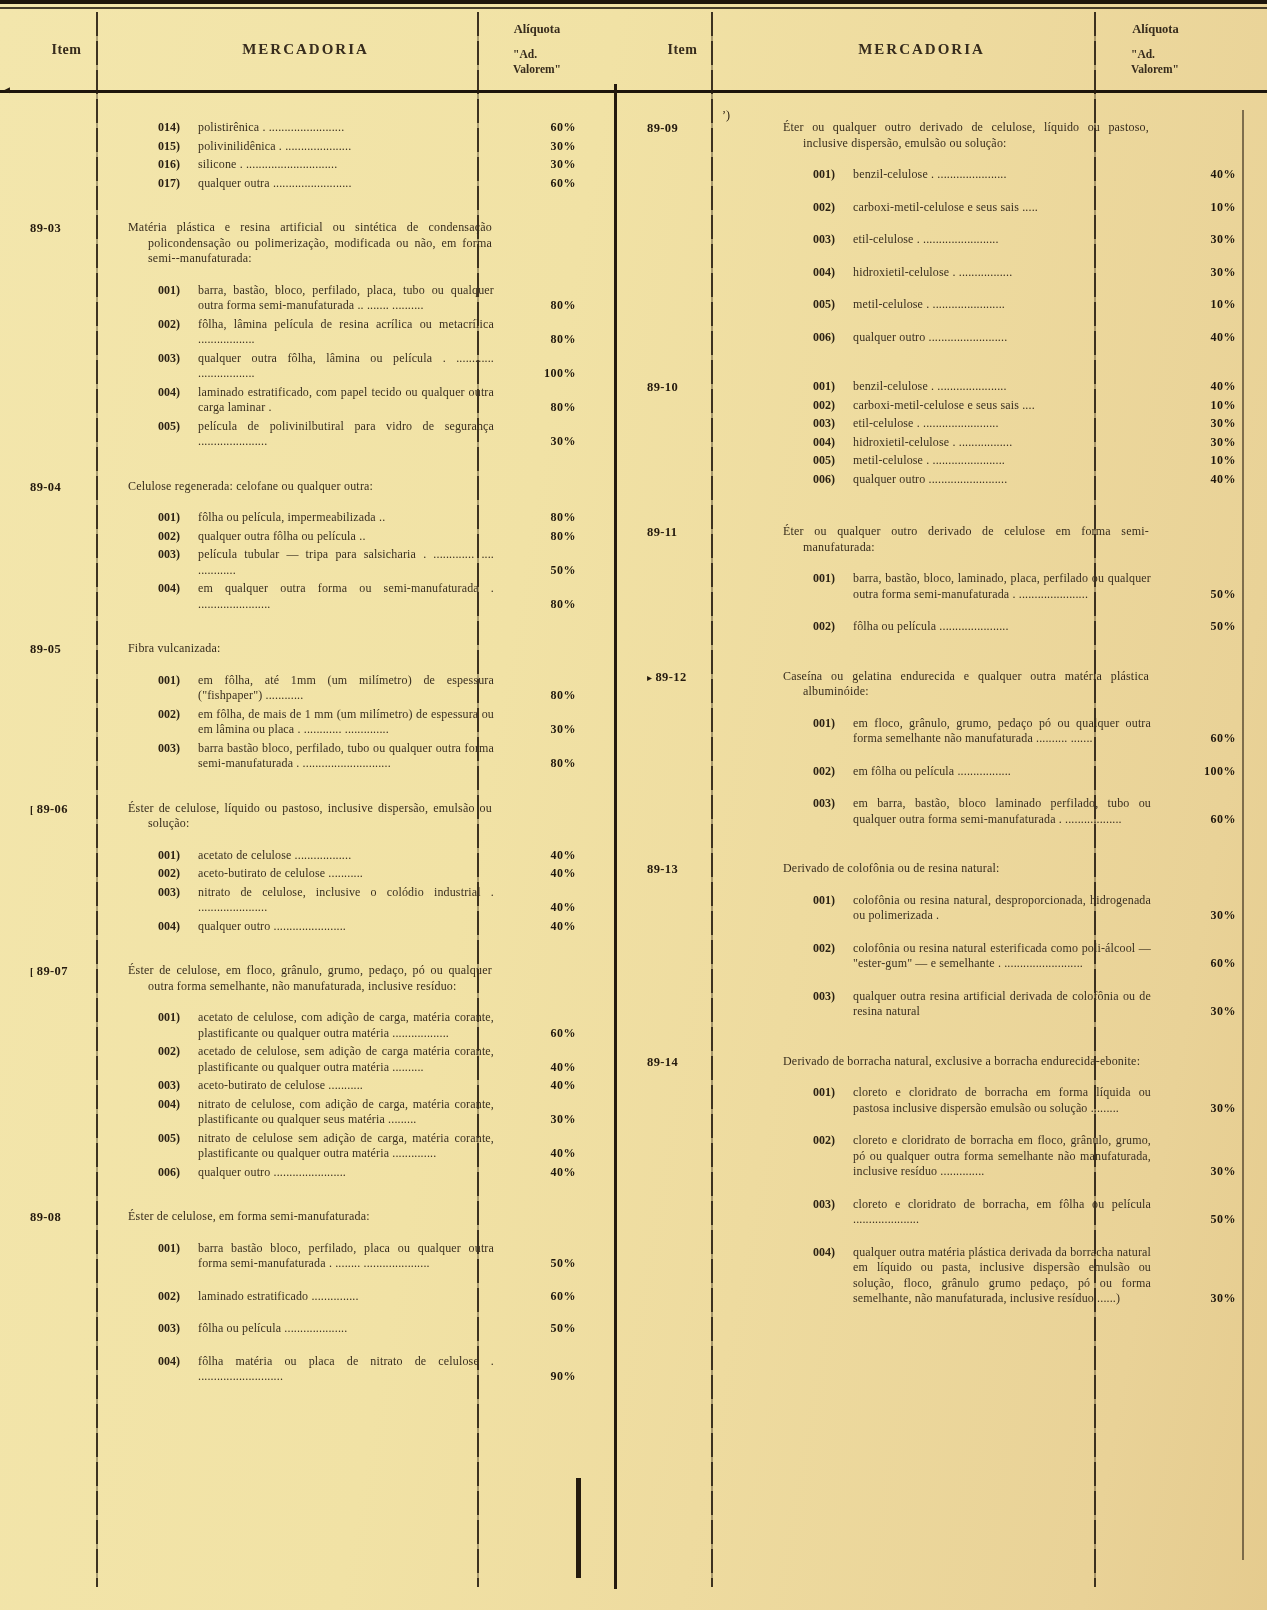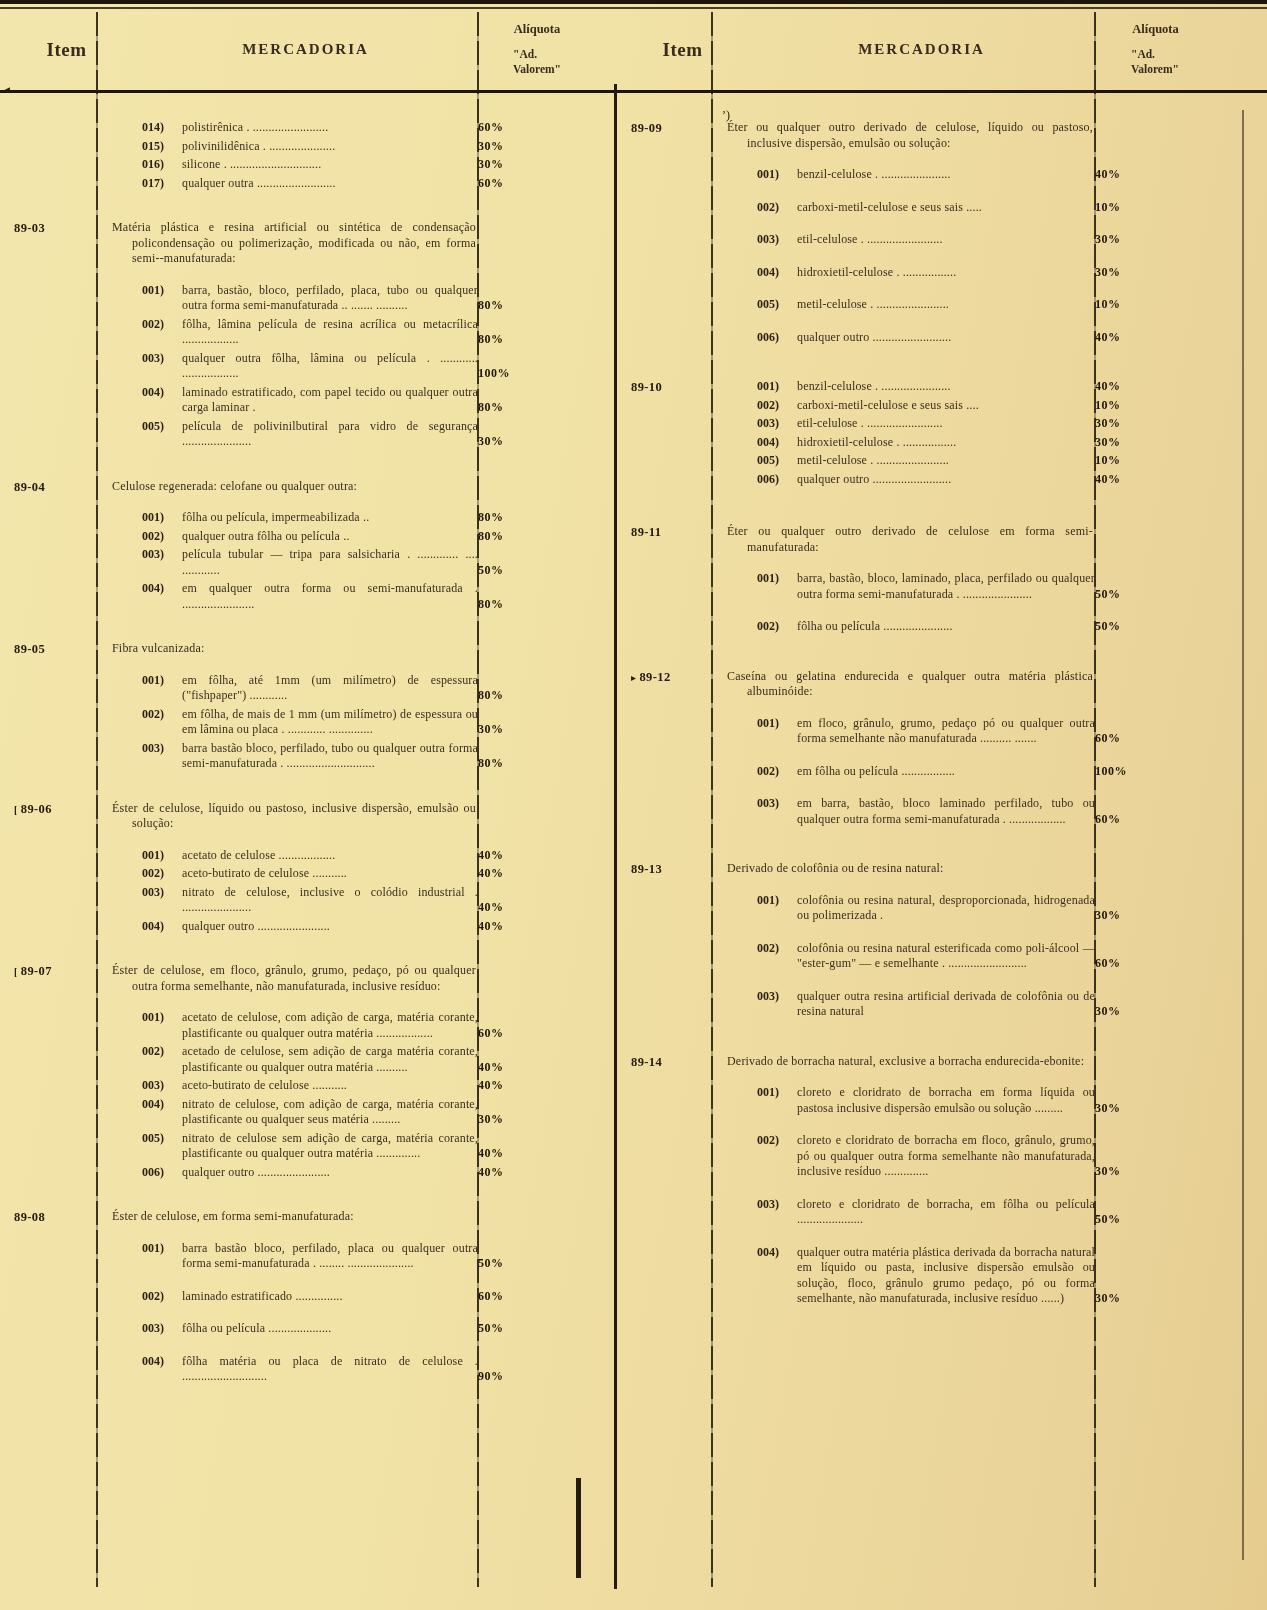--- a/index.html
+++ b/index.html
@@ -16,43 +16,43 @@
     background:repeating-linear-gradient(to bottom,rgba(36,26,14,.88) 0 24px,rgba(36,26,14,.35) 24px 29px);}
   .vline.solid{background:#241a0e;width:3px;}
   .vline.faint{background:rgba(36,26,14,.55);width:2px;}
   .artifact{position:absolute;color:#241a0e;}
   
   .half{position:absolute;top:0;}
   .head{position:absolute;top:12px;height:76px;width:100%;display:grid;}
   .half[data-half="left"]  .head{grid-template-columns:97px 381px 82px;}
   .half[data-half="right"] .head{grid-template-columns:95px 383px 85px;}
   .hcell{display:flex;flex-direction:column;align-items:center;justify-content:center;padding-left:36px;}
-  .item-h{font-weight:700;font-size:19px;letter-spacing:.5px;}
+  .item-h{font-weight:700;font-size:14px;letter-spacing:.5px;}
   .merc-h{font-weight:700;font-size:15px;letter-spacing:2px;}
   .aliq-h1{font-weight:700;font-size:12.5px;margin-bottom:9px;}
   .aliq-h2{font-size:11.5px;font-weight:700;}
   
-  .sections{position:absolute;top:90px;left:0;width:100%;padding-top:30px;box-sizing:border-box;}
+  .sections{position:absolute;top:90px;left:16px;width:100%;padding-top:30px;box-sizing:border-box;}
   .section{display:grid;margin-bottom:26px;}
   .half[data-half="left"]  .section{grid-template-columns:97px 463px;}
-  .half[data-half="right"] .section{grid-template-columns:95px 468px;}
+  .half[data-half="right"] .section{grid-template-columns:95px 468px;gap:40px;}
   .half[data-half="right"] .section{margin-bottom:34px;}
   .code{padding-left:14px;padding-top:1px;font-weight:700;font-size:12.5px;letter-spacing:.4px;color:#241a0e;white-space:nowrap;}
   .marker{margin-right:3px;font-size:10px;}
   .sbody{padding-left:15px;box-sizing:border-box;}
   .heading{margin:0 0 16px 0;text-align:justify;padding-left:20px;text-indent:-20px;letter-spacing:.2px;}
   .half[data-half="left"]  .heading{margin-right:84px;}
   .half[data-half="right"] .heading{margin-right:87px;}
   .entries{margin-left:30px;}
   .entry{display:flex;margin-bottom:3px;}
   .spaced .entry{margin-bottom:17px;}
   .spaced .entry:last-child{margin-bottom:0;}
   .enum{flex:none;width:40px;font-weight:600;color:#2c2214;}
   .etext{flex:1;text-align:justify;letter-spacing:.15px;word-break:break-word;color:#3a2f20;}
-  .eval{flex:none;text-align:left;align-self:flex-end;font-weight:700;color:#1f170c;letter-spacing:.5px;}
+  .eval{flex:none;text-align:right;align-self:flex-end;font-weight:700;color:#1f170c;letter-spacing:.5px;}
   .half[data-half="left"]  .eval{width:82px;}
   .half[data-half="right"] .eval{width:85px;}
 </style>
 </head>
 <body>
 
 <div class="page">
 
   <div class="hline" style="top:0;height:4px;"></div>
   <div class="hline" style="top:7px;height:2px;opacity:.8;"></div>

